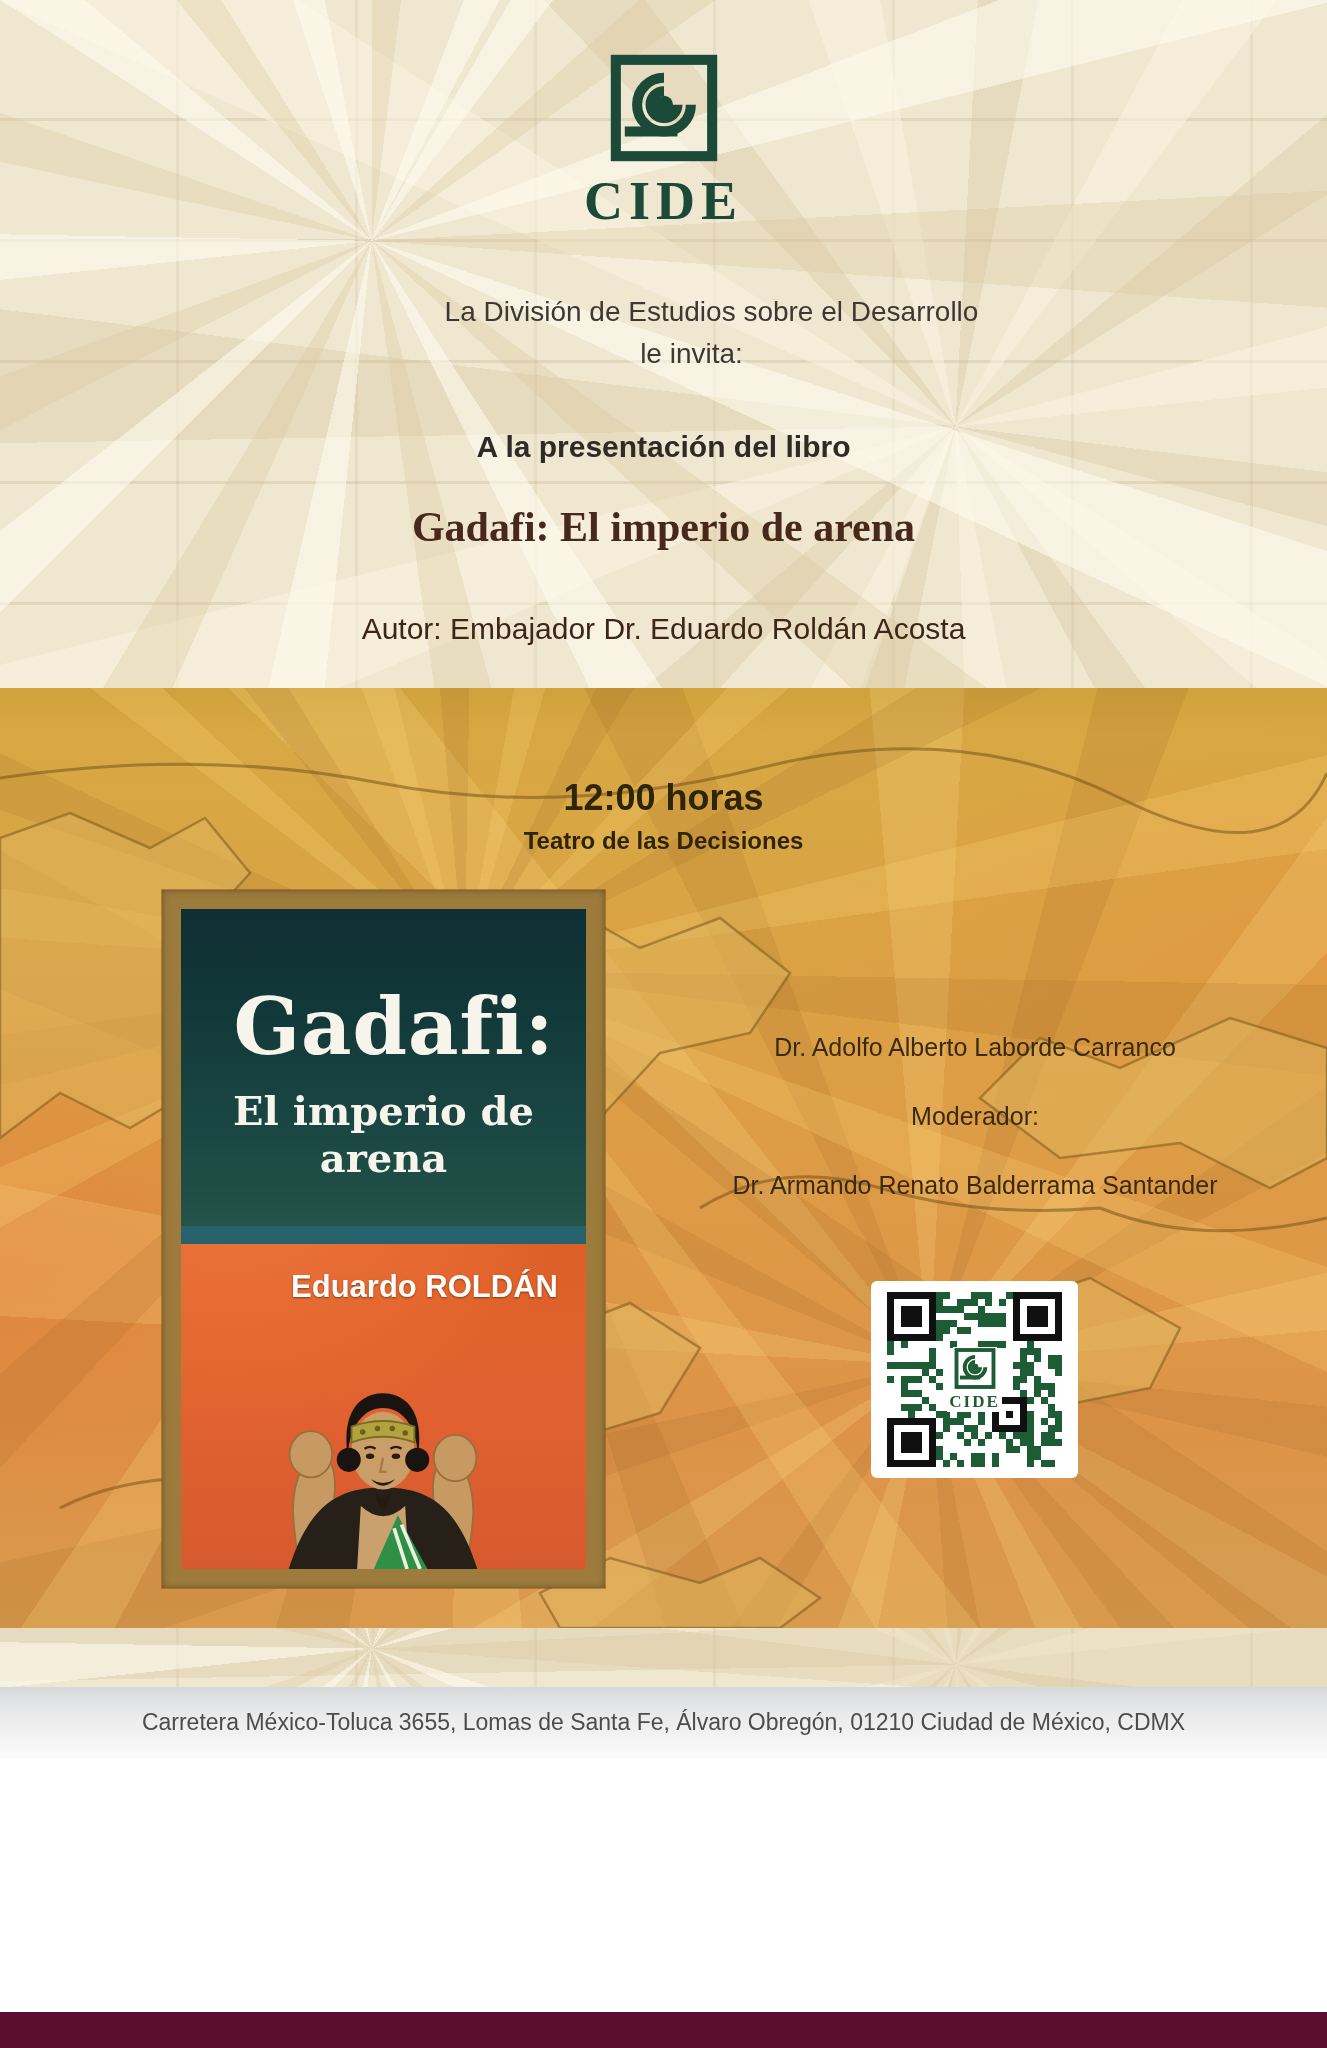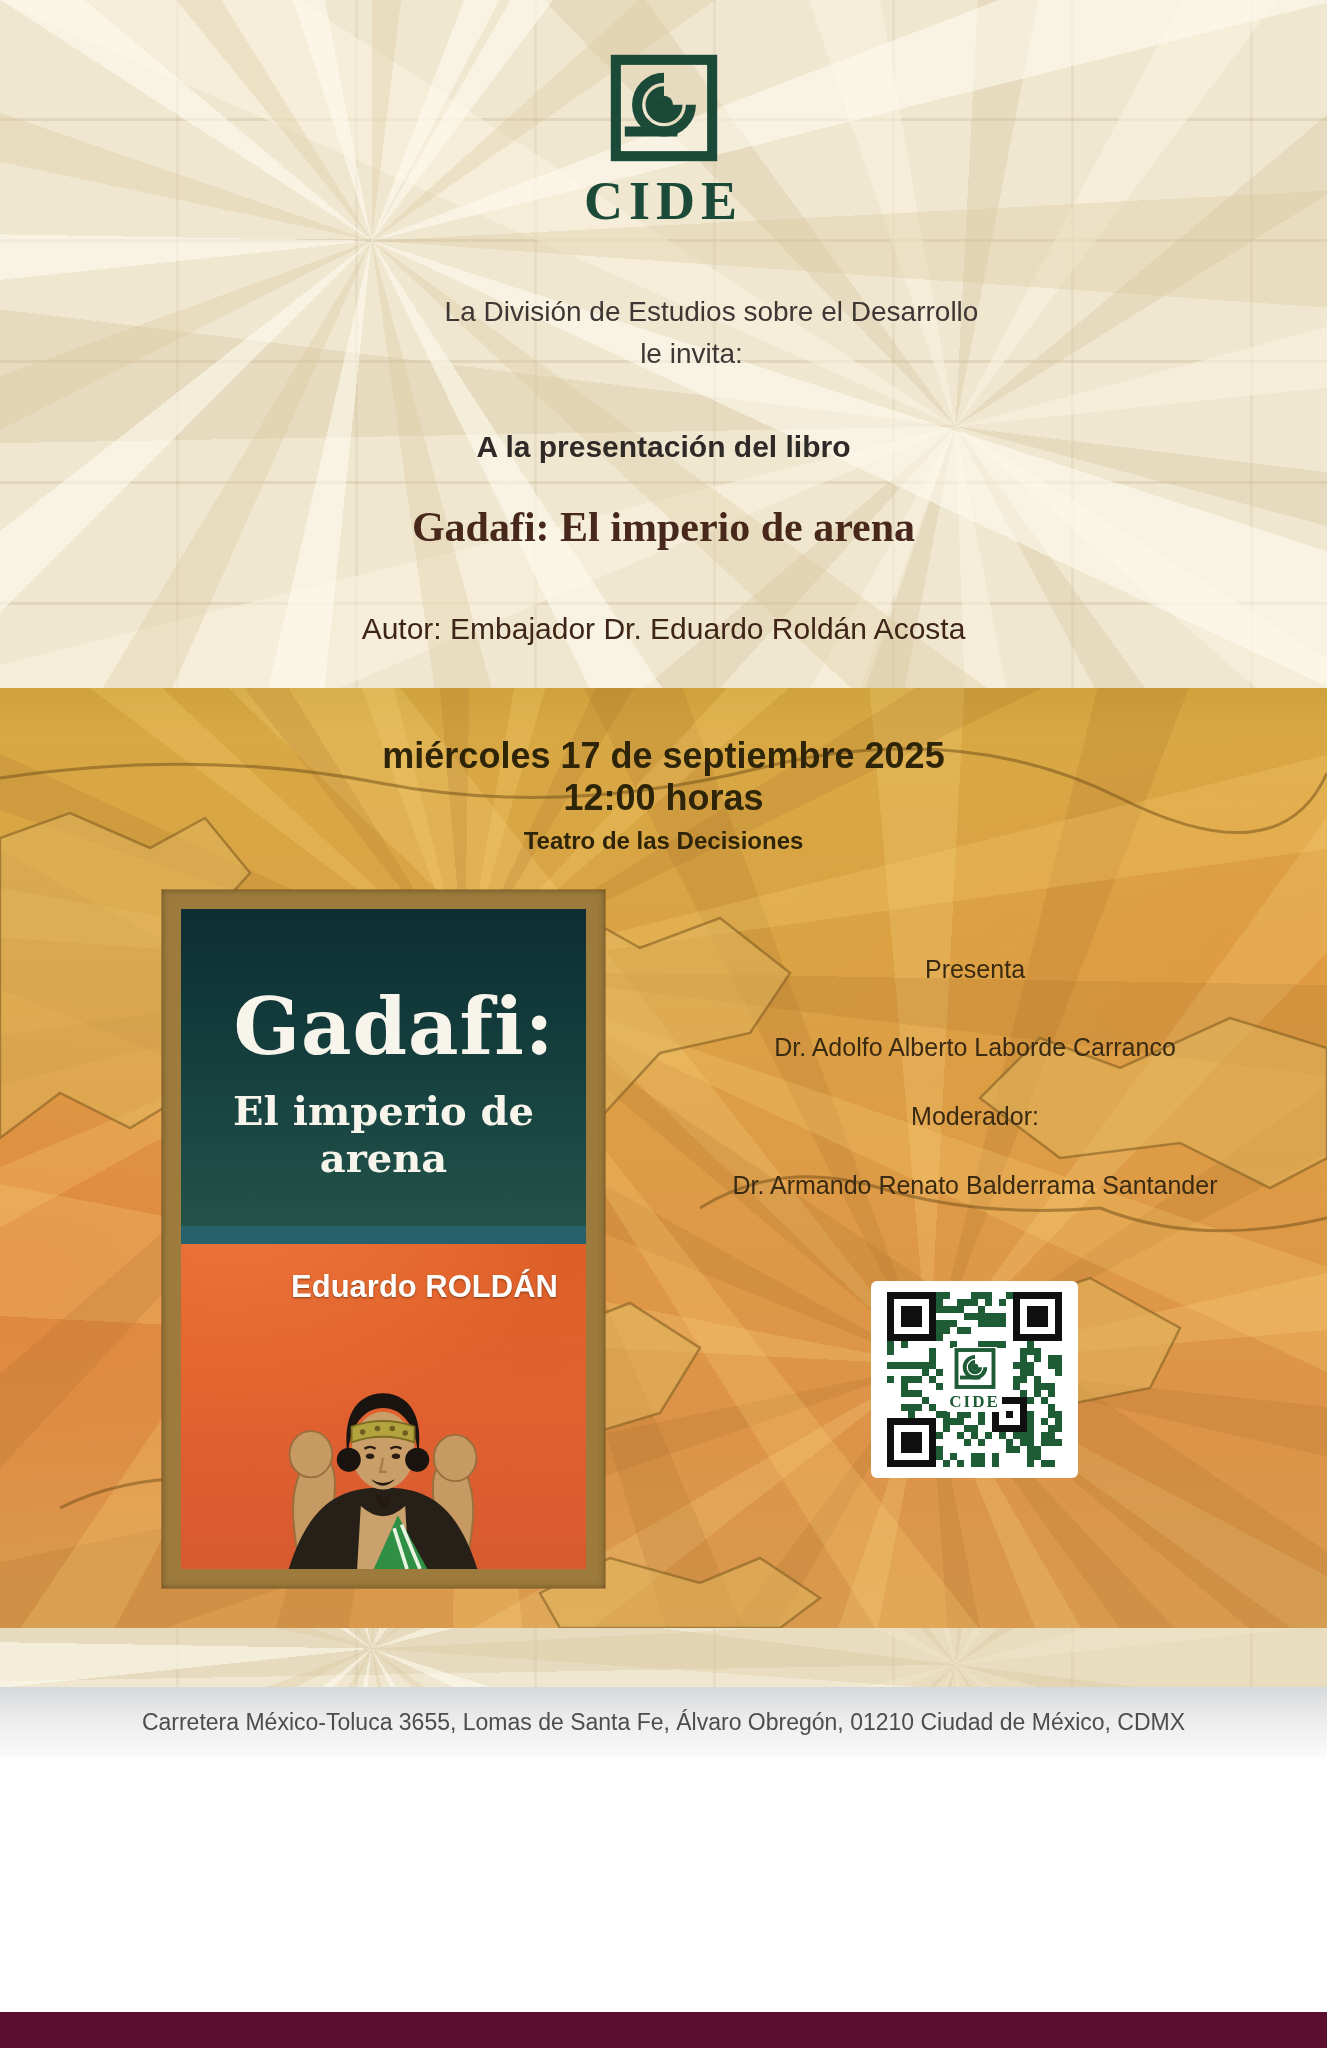--- a/index.html
+++ b/index.html
@@ -130,21 +130,20 @@
     <circle cx="50" cy="47" r="8" fill="currentColor"></circle>
   </svg>
   <div class="cide-wordmark-top">CIDE</div>
 
   <div class="intro-line intro-1">La División de Estudios sobre el Desarrollo</div>
   <div class="intro-line intro-2">le invita:</div>
   <div class="event-type">A la presentación del libro</div>
   <div class="book-title">Gadafi: El imperio de arena</div>
   <div class="author-line">Autor: Embajador Dr. Eduardo Roldán Acosta</div>
 
-  <div class="ev-date">miércoles 17 de septiembre 2025</div>
   <div class="ev-time">12:00 horas</div>
   <div class="ev-venue">Teatro de las Decisiones</div>
 
   <div class="cover-frame">
     <div class="cover-inner">
       <div class="cover-teal"></div>
       <div class="cover-sky"></div>
       <div class="cover-dunes"></div>
       <div class="cover-title1">Gadafi:</div>
       <div class="cover-title2">El imperio de arena</div>
@@ -174,21 +173,20 @@
         <ellipse cx="146" cy="118" rx="4.5" ry="3" fill="#2a1c12"></ellipse>
         <ellipse cx="174" cy="118" rx="4.5" ry="3" fill="#2a1c12"></ellipse>
         <path d="M140 110 Q 146 106 152 110 M 168 110 Q 174 106 180 110" stroke="#2a1c12" stroke-width="2.5" fill="none"></path>
         <path d="M160 120 L 157 135 L 164 135" stroke="#a87a45" stroke-width="2.5" fill="none"></path>
         <path d="M147 143 Q 160 151 173 143 Q 160 157 147 143 Z" fill="#241a12"></path>
         <path d="M152 158 Q 160 168 168 158 Q 166 174 160 175 Q 154 174 152 158 Z" fill="#241a12"></path>
       </svg>
     </div>
   </div>
 
-  <div class="spk spk-1">Presenta</div>
   <div class="spk spk-2">Dr. Adolfo Alberto Laborde Carranco</div>
   <div class="spk spk-3">Moderador:</div>
   <div class="spk spk-4">Dr. Armando Renato Balderrama Santander</div>
 
   <div class="qr-box">
     <div class="qr-modules"><svg width="175" height="175">
           <rect x="49" y="0" width="7" height="7" fill="#1e5c35"></rect>
           <rect x="56" y="0" width="7" height="7" fill="#1e5c35"></rect>
           <rect x="84" y="0" width="7" height="7" fill="#1e5c35"></rect>
           <rect x="91" y="0" width="7" height="7" fill="#1e5c35"></rect>

